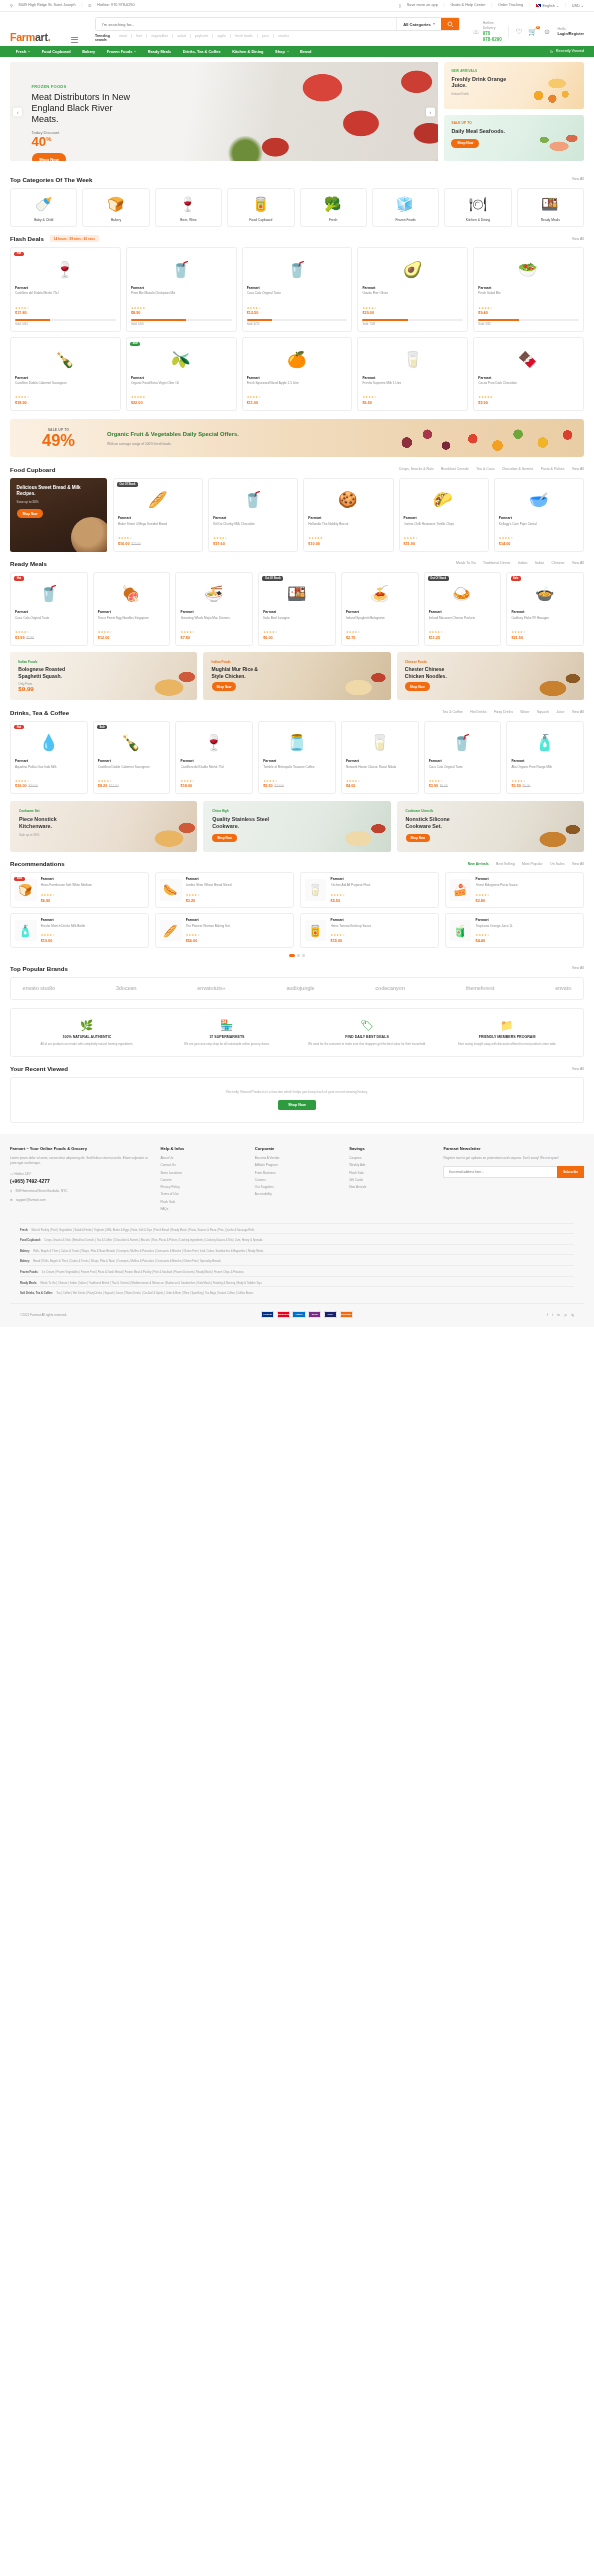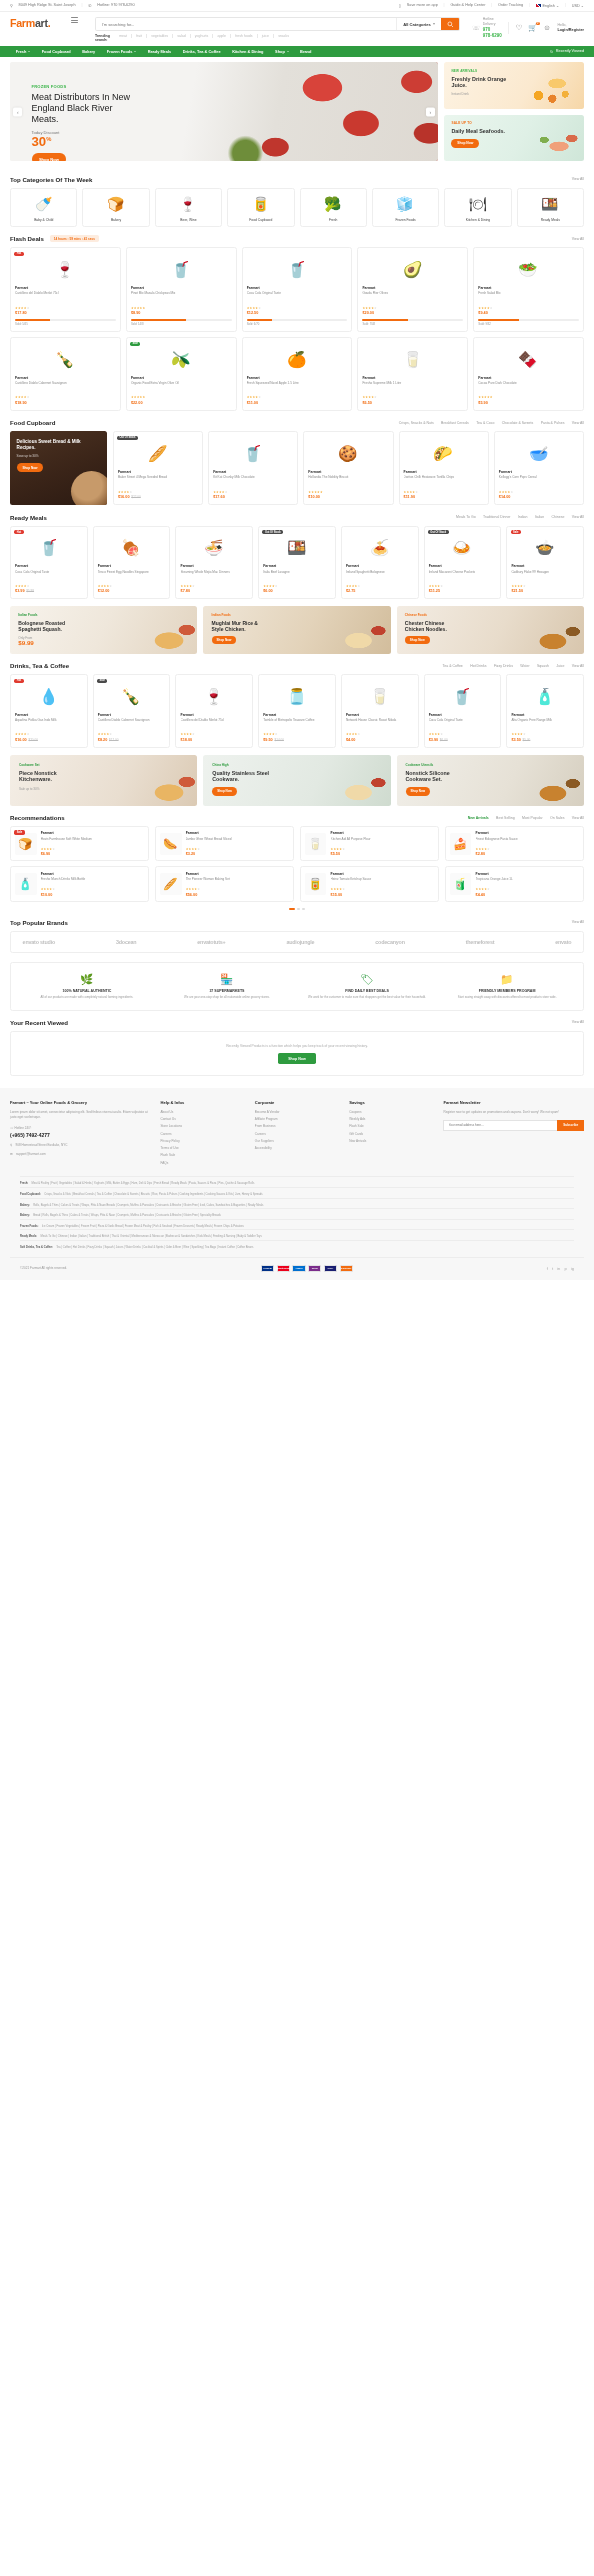--- a/index.html
+++ b/index.html
@@ -11,21 +11,21 @@
   .wrap { width:594px; }
   
   .topbar { display:flex; align-items:center; justify-content:space-between;
     padding:3.3px 10px; font-size:3.8px; color:#777; border-bottom:0.8px solid #eee; height:11.6px;}
   .topbar .left, .topbar .right { display:flex; align-items:center; gap:5.8px; }
   .topbar .sep { color:#ddd; }
   .topbar span.it { white-space:nowrap; }
   .flagicon { display:inline-block; width:5px;height:3.3px;background:
      linear-gradient(45deg,#cf142b 0 45%,#fff 45% 55%,#00247d 55% 100%); margin-right:1.7px; vertical-align:middle;}
   
-  .header { display:flex; align-items:flex-start; padding:5.8px 10px 3.3px; gap:12px; }
+  .header { display:flex; align-items:flex-end; padding:5.8px 10px 3.3px; gap:12px; }
   .logo { font-size:10.7px; font-weight:bold; letter-spacing:-0.3px; }
   .logo .a{color:#f26b0f} .logo .b{color:#4a4a4a} .logo .c{color:#f26b0f}
   .burger { display:flex; flex-direction:column; gap:1.3px; margin-left:8.3px; margin-right:5px;}
   .burger i { display:block; width:7.4px;height:1px;background:#888; border-radius:0.8px;}
   .searchblock { flex:1; }
   .searchrow { display:flex; align-items:center; border:0.8px solid #e6e6e6; border-radius:1.7px; height:14px; overflow:hidden;}
   .searchrow input { border:0; outline:0; flex:1; padding:0 5.8px; font-size:4px; color:#bbb; font-family:inherit;}
   .catsel { display:flex;align-items:center;gap:2.5px;font-size:4.1px;color:#333;padding:0 5.8px;border-left:0.8px solid #eee;height:100%; font-weight:bold;}
   .caret { width:0;height:0;border-left:1.7px solid transparent;border-right:1.7px solid transparent;border-top:2.1px solid #999;}
   .searchbtn { background:#f26b0f; width:18px;height:14px; display:flex;align-items:center;justify-content:center;}
@@ -333,21 +333,21 @@
       </div>
   </div>
 
   <div class="hero">
     <div class="heroMain">
       <div class="meatbg"></div>
       <div class="heroTxt">
         <div class="tagline">FROZEN FOODS</div>
         <div class="heroH">Meat Distributors In New England Black River Meats.</div>
         <div class="heroSub">Today Discount</div>
-        <div class="heroPct"><span>30</span><sup>%</sup></div>
+        <div class="heroPct"><span>40</span><sup>%</sup></div>
         <div class="btnOrange">Shop Now</div>
       </div>
       <div class="arrowL">‹</div>
       <div class="arrowR">›</div>
     </div>
     <div class="heroSide">
       <div class="sideCard one">
         <div class="sideLbl">NEW ARRIVALS</div>
         <div class="sideH">Freshly Drink Orange Juice.</div>
         <div class="sideP">Instant Drink</div>
@@ -502,20 +502,31 @@
       <div class="pcard">
           <div class="pimg">🍫</div>
           <div class="pbrand">Farmart</div>
           <div class="pname">Cocoa Pure Dark Chocolate</div>
           <div class="stars">★★★★★</div>
           <div class="pprice">$5.90</div>
         </div>
     </div>
   </div>
 
+  <div class="promo">
+    <div class="promoArt"></div>
+    <div class="promoPct">
+      <div class="s">SALE UP TO</div>
+      <div class="p"><span>49</span><span>%</span></div>
+    </div>
+    <div class="promoTxt">
+      <h4>Organic Fruit &amp; Vegetables Daily Special Offers.</h4>
+      <p>With an average range of 100% fresh foods.</p>
+    </div>
+  </div>
 
   <div class="section">
     <div class="secHead">
       <div class="secTitle">Food Cupboard</div>
       <div class="tabsRow">
         <span>Crisps, Snacks &amp; Nuts</span>
         <span>Breakfast Cereals</span>
         <span>Tea &amp; Coco</span>
         <span>Chocolate &amp; Sweets</span>
         <span>Pasta &amp; Pulses</span>

